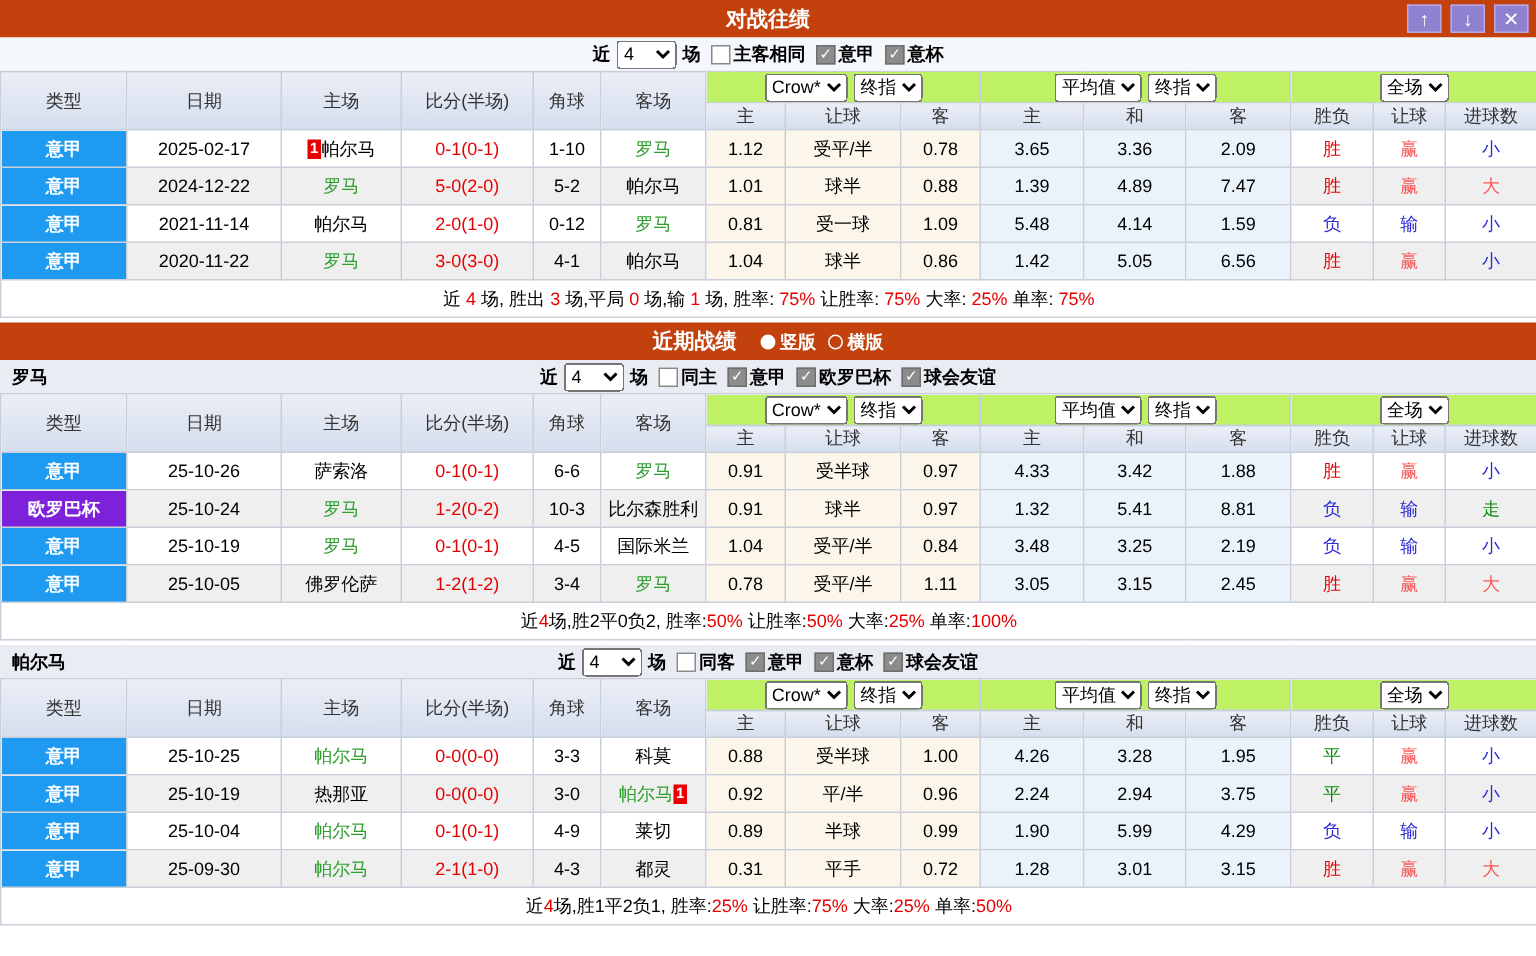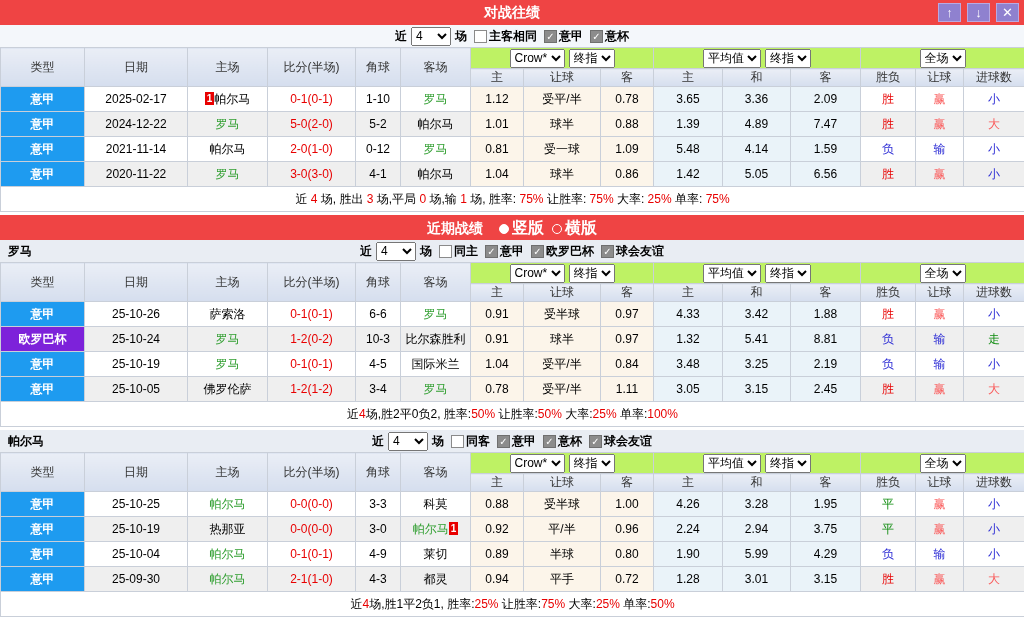--- a/index.html
+++ b/index.html
@@ -1,18 +1,18 @@
 <!DOCTYPE html>
 <html><head>
 <meta charset="utf-8">
 <style>
 *{box-sizing:border-box;}
 html,body{margin:0;padding:0;width:1024px;height:637px;background:#fff;overflow:hidden;
   font-family:"Liberation Sans","DejaVu Sans",sans-serif;font-size:12px;color:#000;}
-.titlebar{position:relative;height:25px;background:#ef4444;color:#fff;text-align:center;line-height:25px;}
+.titlebar{position:relative;height:25px;background:#c2410c;color:#fff;text-align:center;line-height:25px;}
 .titlebar .title{font-weight:bold;font-size:14px;}
 .winbtns{position:absolute;right:5px;top:3px;display:flex;gap:6px;}
 .winbtn{width:23px;height:19px;line-height:18px;background:#8f81cf;border:1px solid #b7aae2;color:#fff;
   font-weight:bold;font-size:13px;text-align:center;cursor:pointer;}
 .gap{height:3px;}
 .filterbar{position:relative;height:22px;display:flex;align-items:center;justify-content:center;
   background:#f4f7fb;font-weight:bold;}
 .filterbar.team{background:#e9edf3;}
 .teamname{position:absolute;left:8px;font-weight:bold;}
 .flabel{margin:0 2px;white-space:nowrap;}
@@ -34,21 +34,21 @@
 td.lg-europa{background:#7d22da !important;}
 .team-green{color:#2f9e2f;}
 td.score{color:#e80000;}
 .res-red{color:#e80000;}
 .res-pink{color:#fa5a5a;}
 .res-blue{color:#2b2bd5;}
 .res-green{color:#0f8c0f;}
 td.summary{height:25px;background:#fff;font-size:12px;}
 .summary .red{color:#e80000;}
 .gsel{height:19px;font-size:12px;margin:0 2px;font-family:inherit;}
-.radiogroup{margin-left:8px;font-size:16px;font-weight:bold;margin-top:22px;}
+.radiogroup{margin-left:8px;font-size:12px;font-weight:bold;margin-top:22px;}
 .radio{display:inline-block;width:10px;height:10px;border-radius:50%;border:1px solid #fff;
   vertical-align:-1px;margin:0 3px 0 8px;cursor:pointer;}
 .radio.selected{background:#fff;}
 .radiolabel{cursor:pointer;}
 .badge{display:inline-block;background:#e80000;color:#fff;font-size:10px;font-weight:bold;
   line-height:13px;padding:0 2px;vertical-align:1px;}
 </style>
 </head>
 <body>
 
@@ -428,36 +428,36 @@
       </tr>
       <tr class="odd">
         <td class="league lg-seriea">意甲</td>
         <td>25-10-04</td>
         <td class="team-green"><span>帕尔马</span></td>
         <td class="score">0-1(0-1)</td>
         <td>4-9</td>
         <td><span>莱切</span></td>
         <td class="crow">0.89</td>
         <td class="crow">半球</td>
-        <td class="crow">0.80</td>
+        <td class="crow">0.99</td>
         <td class="avg">1.90</td>
         <td class="avg">5.99</td>
         <td class="avg">4.29</td>
         <td class="res-blue">负</td>
         <td class="res-blue">输</td>
         <td class="res-blue">小</td>
       </tr>
       <tr class="even">
         <td class="league lg-seriea">意甲</td>
         <td>25-09-30</td>
         <td class="team-green"><span>帕尔马</span></td>
         <td class="score">2-1(1-0)</td>
         <td>4-3</td>
         <td><span>都灵</span></td>
-        <td class="crow">0.94</td>
+        <td class="crow">0.31</td>
         <td class="crow">平手</td>
         <td class="crow">0.72</td>
         <td class="avg">1.28</td>
         <td class="avg">3.01</td>
         <td class="avg">3.15</td>
         <td class="res-red">胜</td>
         <td class="res-pink">赢</td>
         <td class="res-pink">大</td>
       </tr>
     </tbody>

